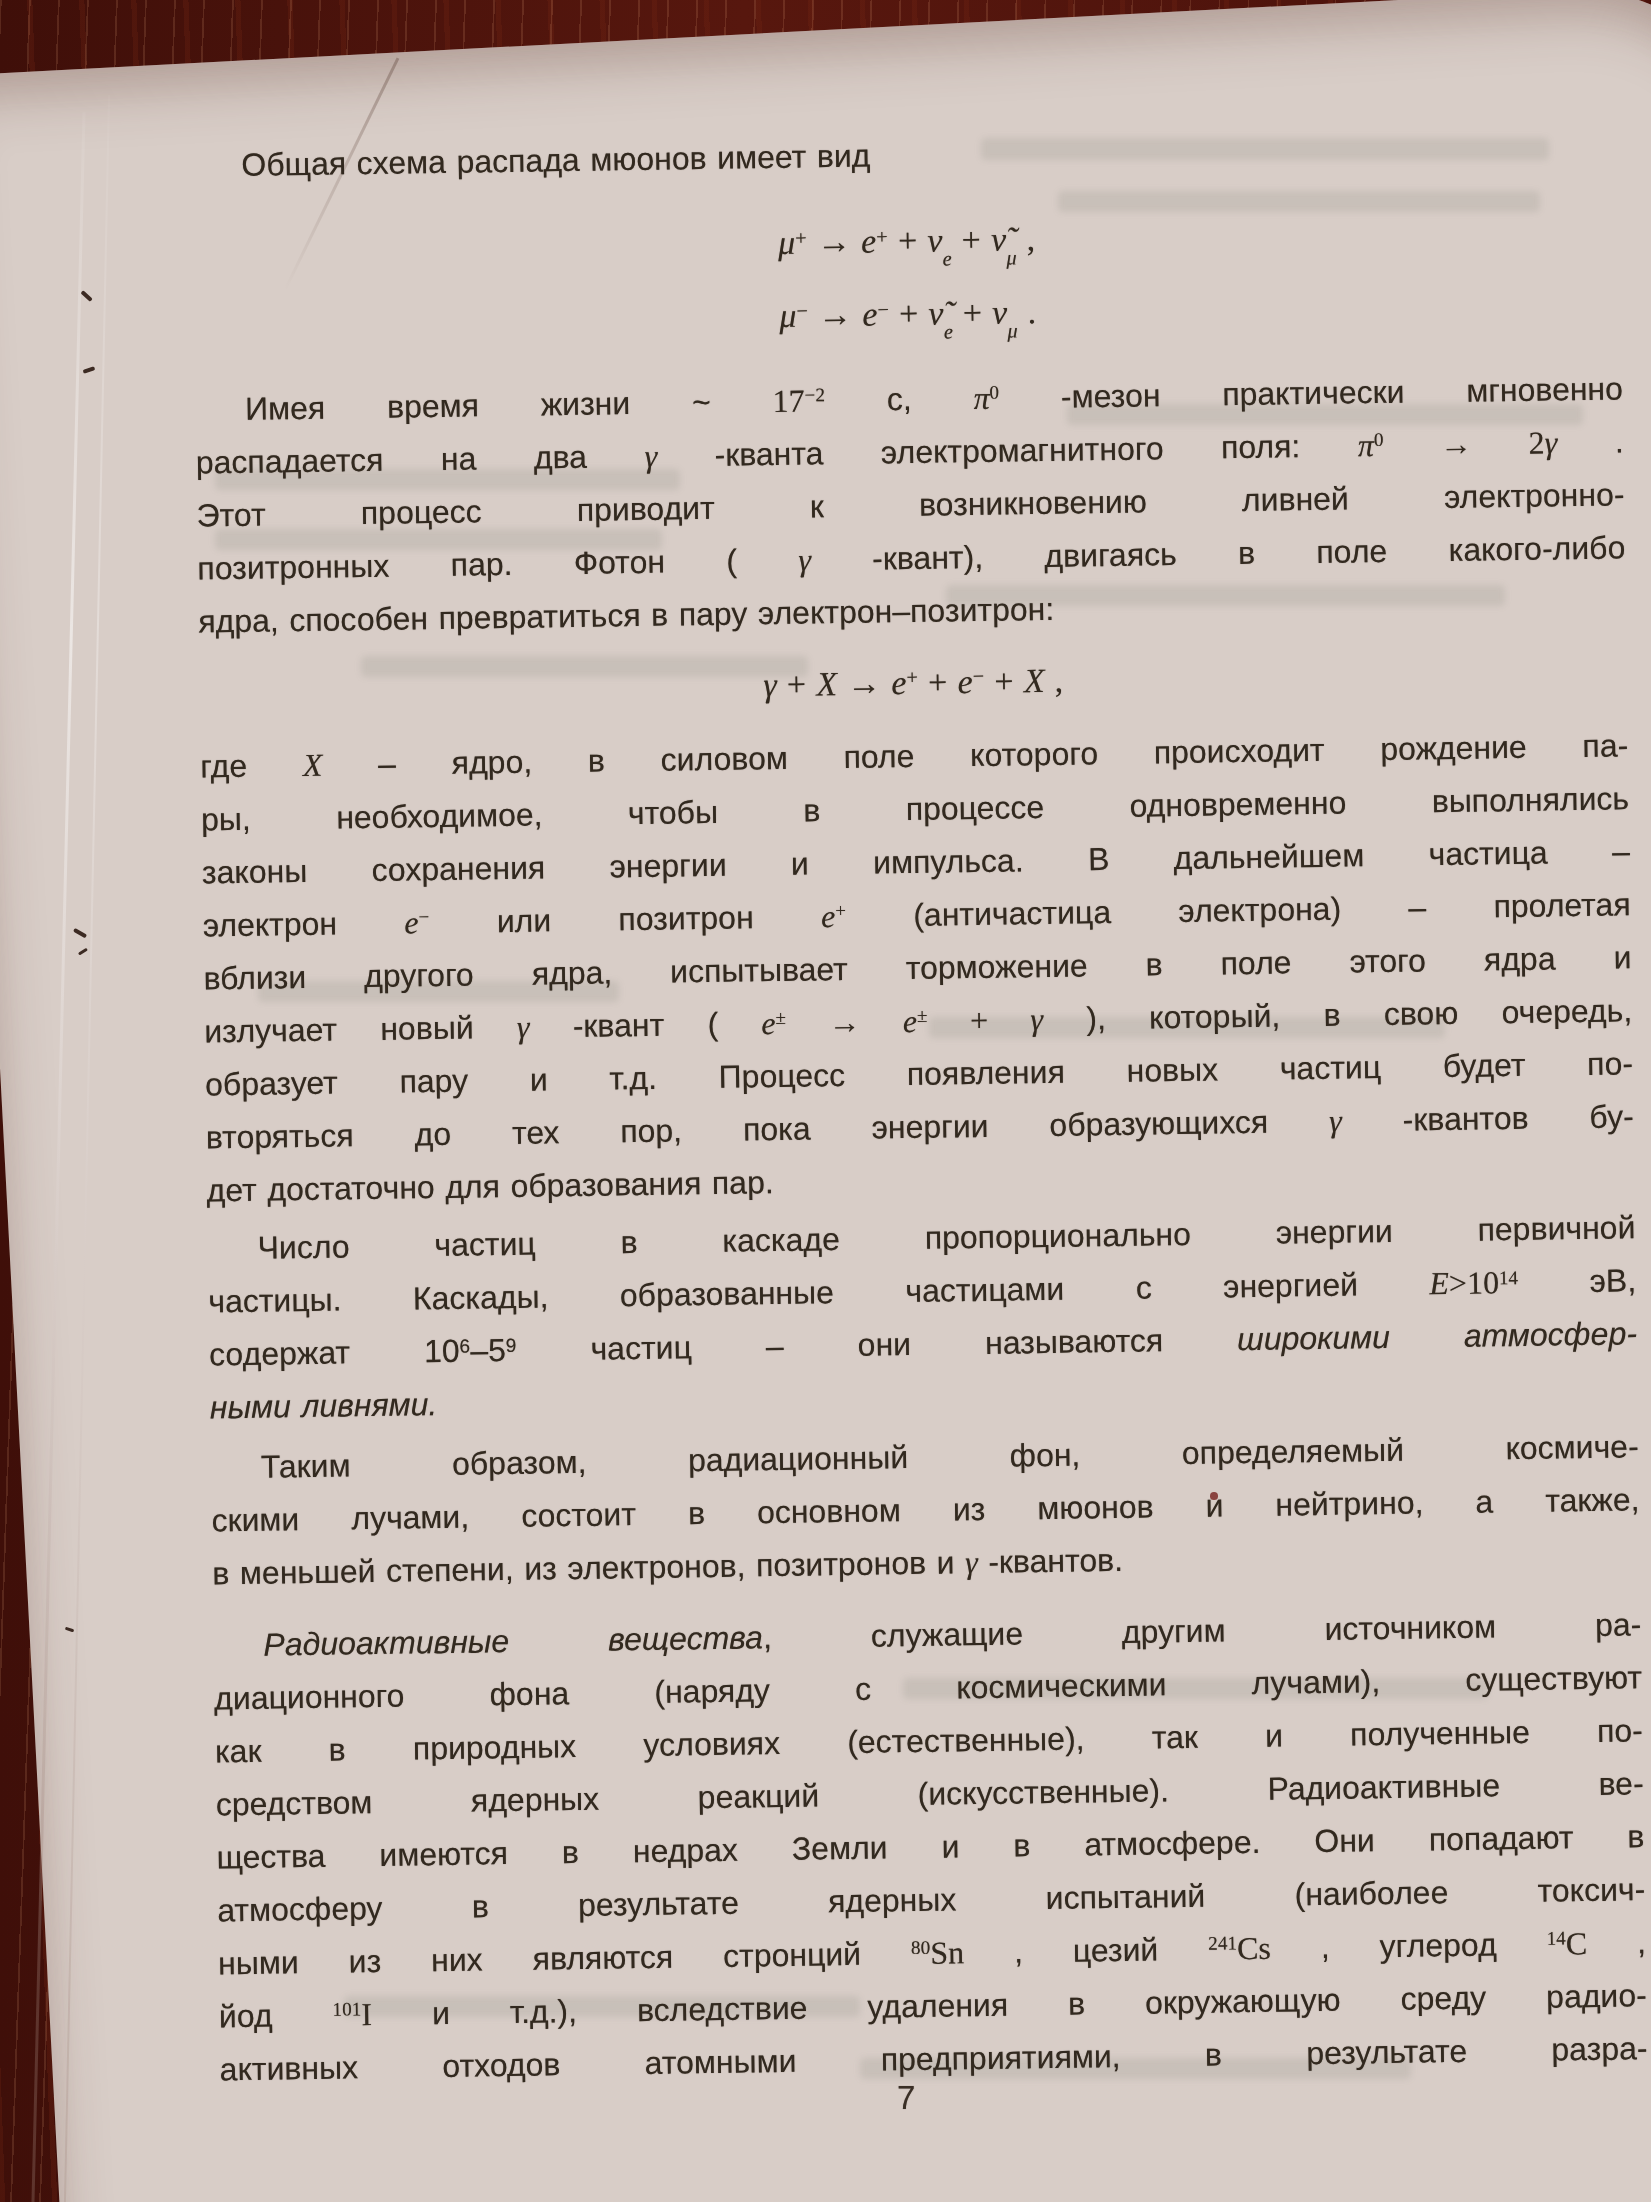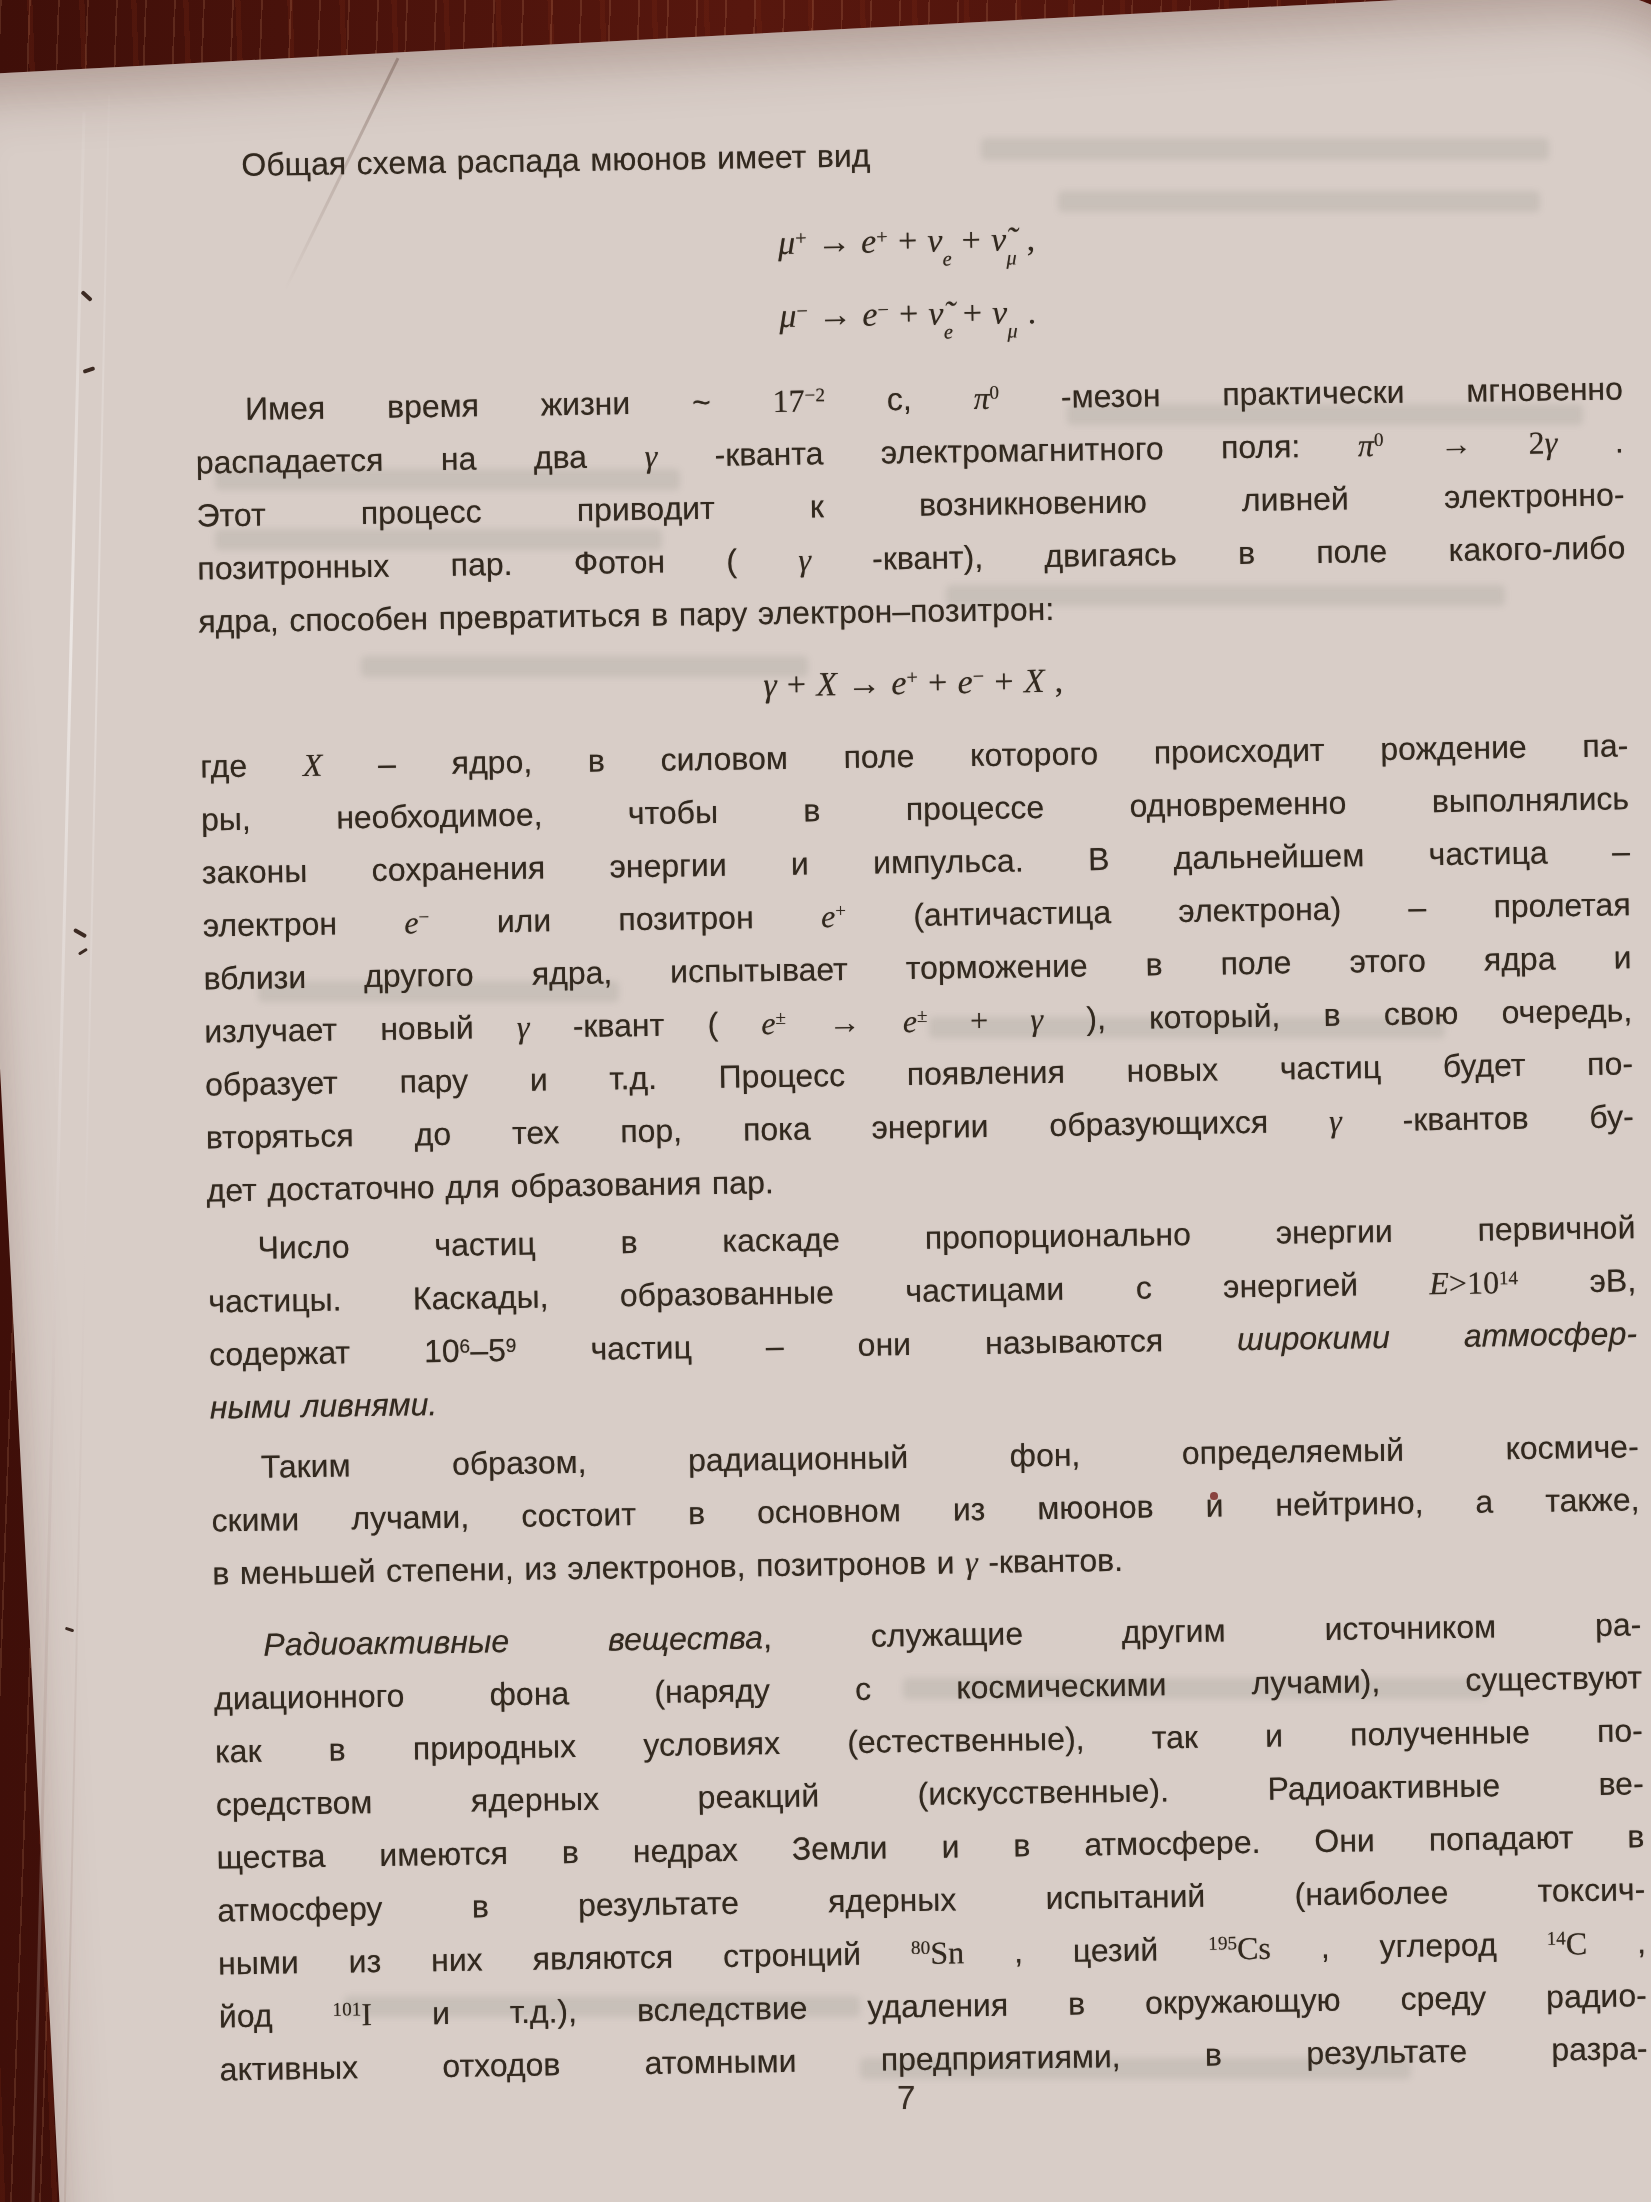--- a/index.html
+++ b/index.html
@@ -146,21 +146,21 @@
         <div class="tline jl"><span>скими лучами, состоит в основном из мюонов и нейтрино, а также,</span></div>
         <div class="tline nojust"><span>в меньшей степени, из электронов, позитронов и </span><span class="m">γ</span><span> -квантов.</span></div>
       </div>
       <div class="para ind">
         <div class="tline jl"><span class="it">Радиоактивные вещества</span><span>, служащие другим источником ра-</span></div>
         <div class="tline jl"><span>диационного фона (наряду с космическими лучами), существуют</span></div>
         <div class="tline jl"><span>как в природных условиях (естественные), так и полученные по-</span></div>
         <div class="tline jl"><span>средством ядерных реакций (искусственные). Радиоактивные ве-</span></div>
         <div class="tline jl"><span>щества имеются в недрах Земли и в атмосфере. Они попадают в</span></div>
         <div class="tline jl"><span>атмосферу в результате ядерных испытаний (наиболее токсич-</span></div>
-        <div class="tline jl"><span>ными из них являются стронций </span><sup class="sf">80</sup><span class="sf">Sn</span><span> , цезий </span><sup class="sf">195</sup><span class="sf">Cs</span><span> , углерод </span><sup class="sf">14</sup><span class="sf">C</span><span> ,</span></div>
+        <div class="tline jl"><span>ными из них являются стронций </span><sup class="sf">80</sup><span class="sf">Sn</span><span> , цезий </span><sup class="sf">241</sup><span class="sf">Cs</span><span> , углерод </span><sup class="sf">14</sup><span class="sf">C</span><span> ,</span></div>
         <div class="tline jl"><span>йод </span><sup class="sf">101</sup><span class="sf">I</span><span> и т.д.), вследствие удаления в окружающую среду радио-</span></div>
         <div class="tline jl"><span>активных отходов атомными предприятиями, в результате разра-</span></div>
       </div>
     </div>
 
   <div class="page-number">7</div>
 
 </div>
 
 

